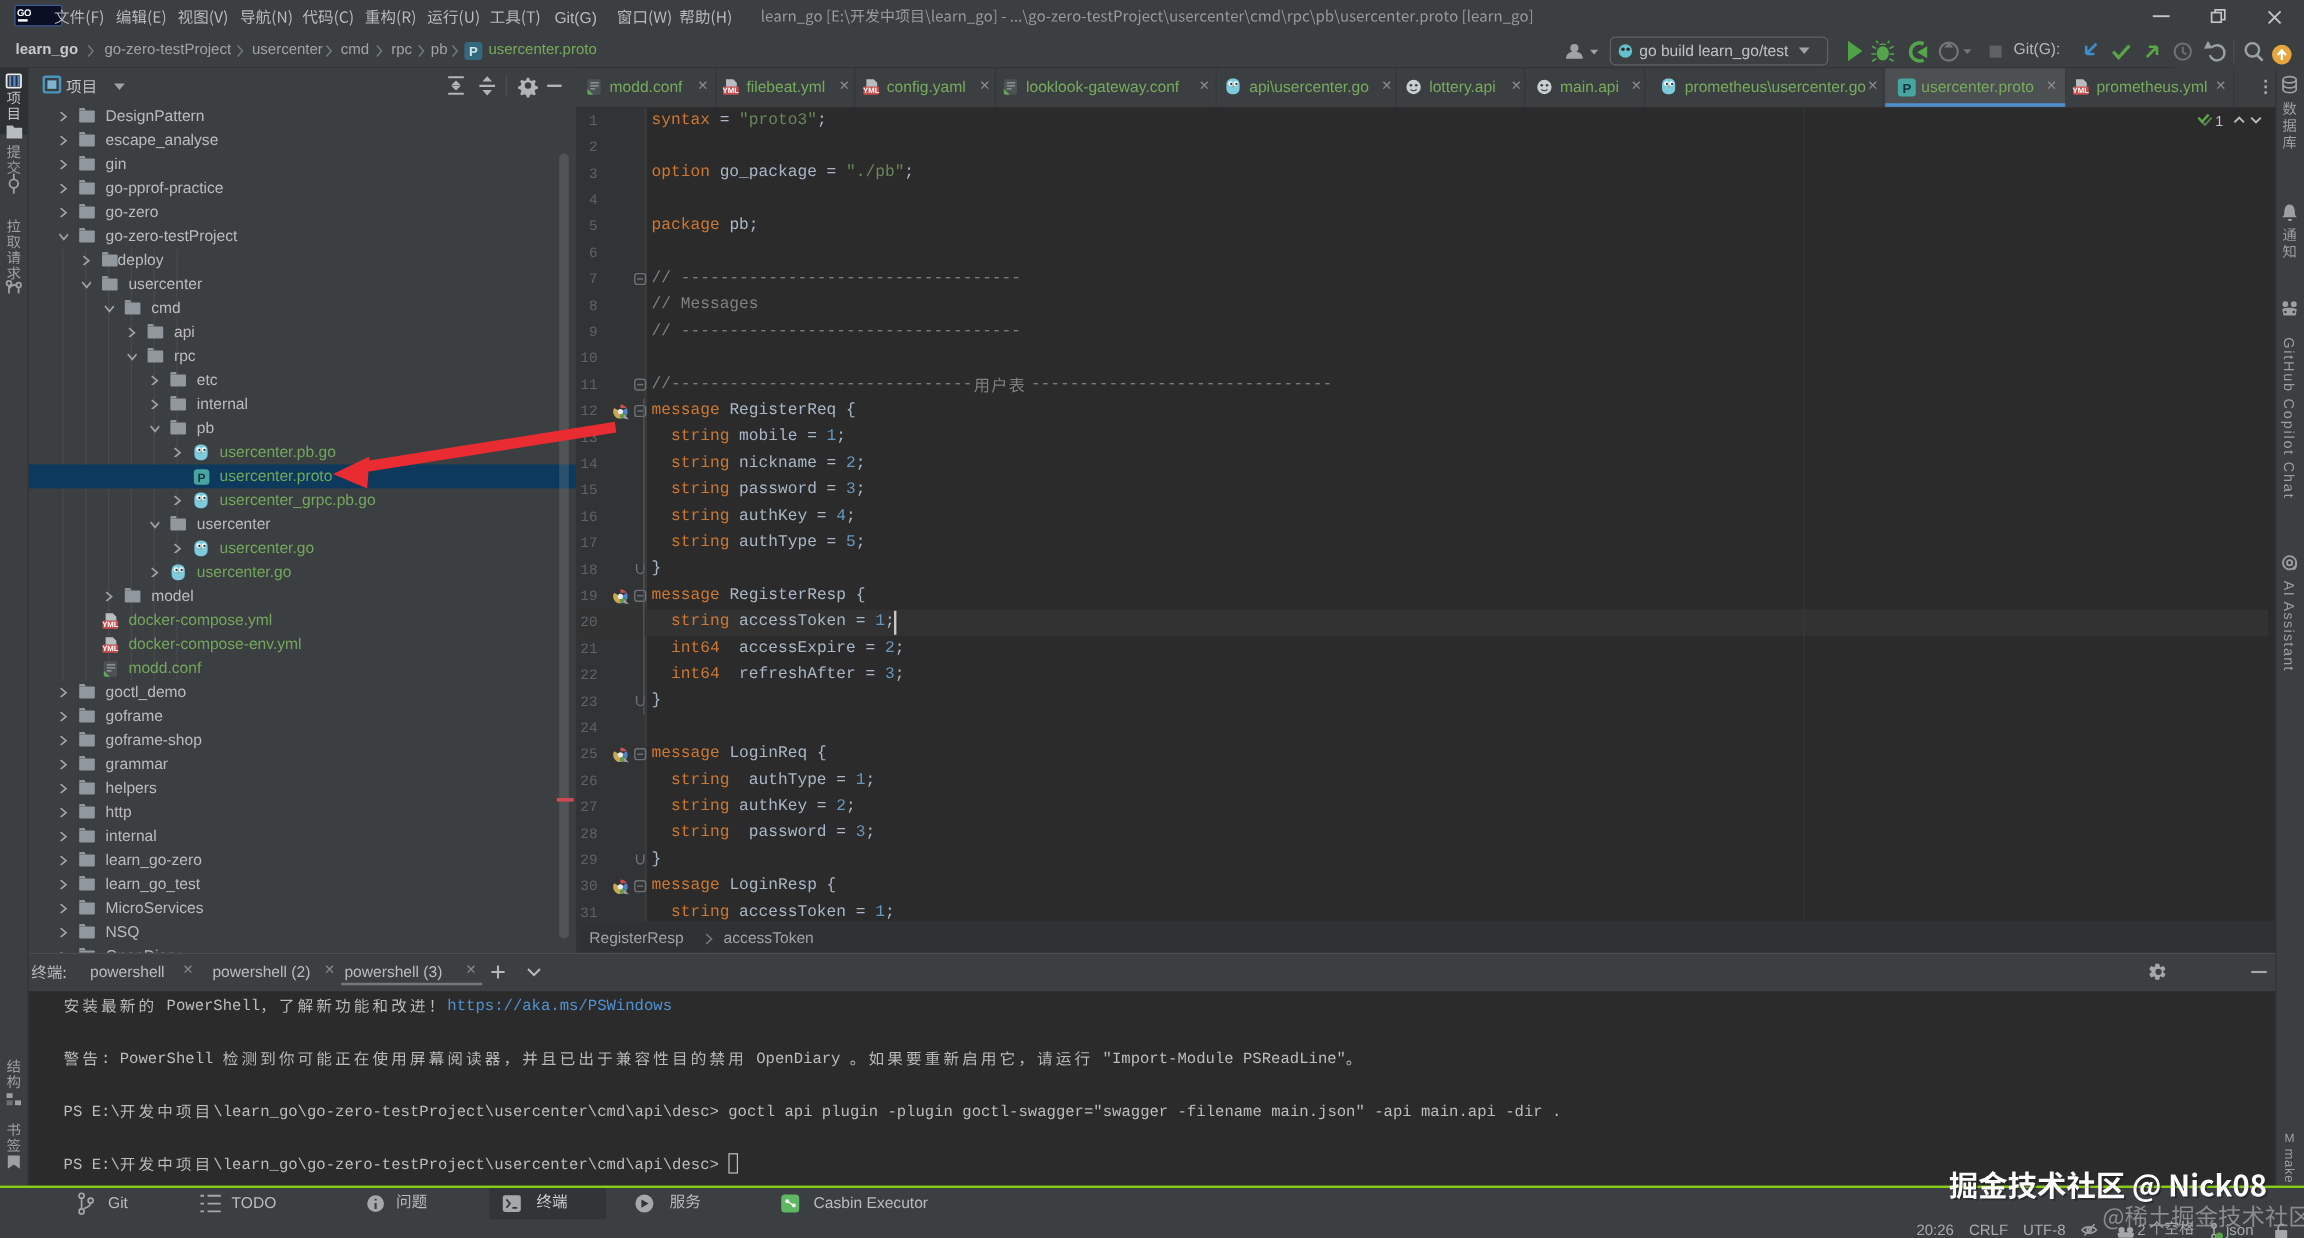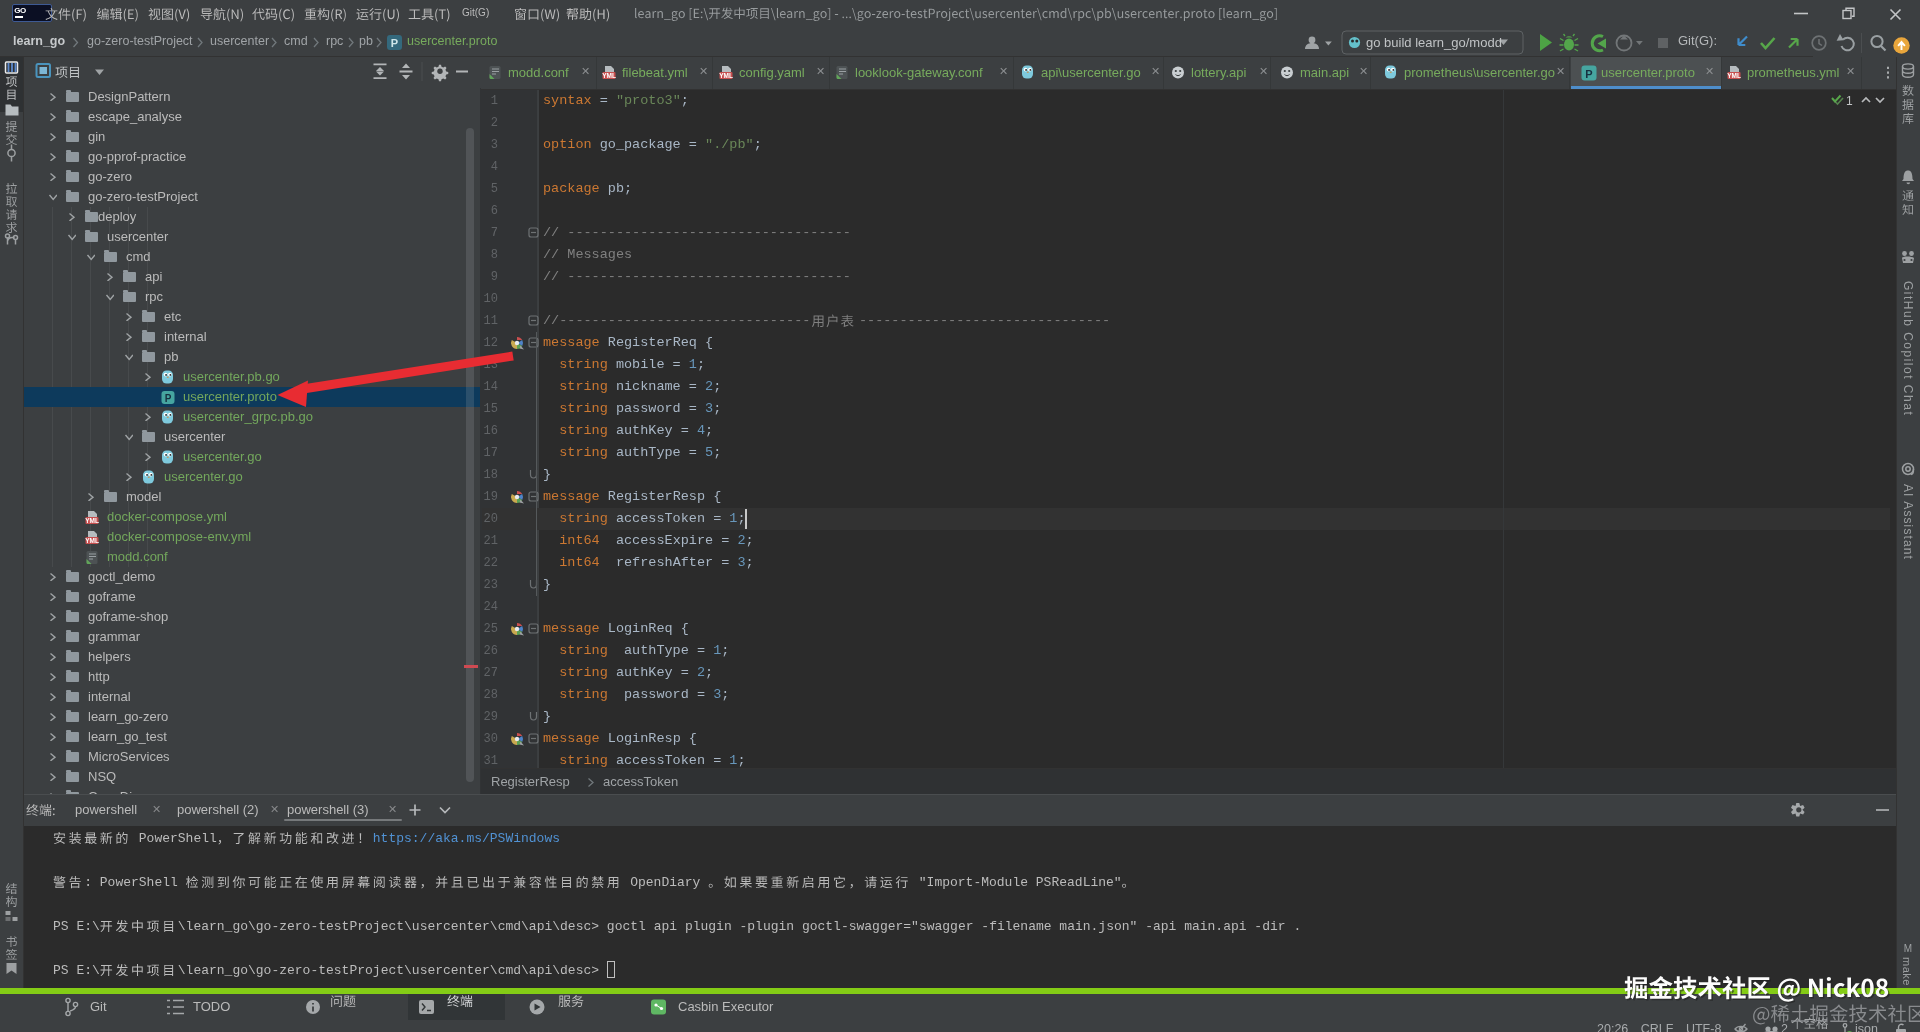--- a/index.html
+++ b/index.html
@@ -36,21 +36,21 @@
 #ebread{left:481px;top:768px;width:1415px;height:26px;background:#2f3133;border-top:1px solid #323232;color:#9fa3a6;font-size:13px}
 
 #rstripe{left:1896px;top:57px;width:24px;height:957px;background:#3c3f41;border-left:1px solid #323232}
 .vtxt{position:absolute;writing-mode:vertical-rl;font-size:11px;color:#9da0a2;letter-spacing:0.5px}
 
 #termhead{left:24px;top:794px;width:1872px;height:32px;background:#3c3f41;border-top:1px solid #4a4d4f}
 #term{left:24px;top:826px;width:1872px;height:162px;background:#2b2b2b}
 .tmtxt{position:absolute;font-family:"Liberation Mono",monospace;font-size:13px;color:#bcbcbc;white-space:pre}
 .ttab{position:absolute;top:0;height:29px;line-height:29px;color:#bbbbbb;font-size:13px}
 
-#botbar{left:0;top:988px;width:1920px;height:44px;background:#3c3f41;border-top:6px solid #84cc16}
+#botbar{left:0;top:988px;width:1920px;height:44px;background:#3c3f41;border-top:2px solid #84cc16}
 .bitem{position:absolute;top:0;height:26px;line-height:26px;color:#bbbbbb;font-size:13px}
 </style></head><body>
 
 <div class="ab" id="titlebar">
  <div class="ab" style="left:12px;top:4px;width:40px;height:18px;background:#0b0f23;border:1px solid #3e5a94;border-radius:2px">
   <div class="ab" style="left:1px;top:2px;width:12px;height:7px;color:#fff;font-size:8px;font-weight:bold;letter-spacing:-0.5px;line-height:7px;text-align:center">GO</div>
   <div class="ab" style="left:2px;top:11px;width:8px;height:2px;background:#fff"></div>
  </div>
 
  <svg class="ov" width="1" height="1">
@@ -99,21 +99,21 @@
     </g>
   <path d="M1603 36.5a7.5 7.5 0 1 0 0 13.5" stroke="#53a54b" stroke-width="3" fill="none"></path>
   <path d="M1597.5 43.5l8.5-5v10z" fill="#53a54b"></path>
   <g opacity="0.55">
       <circle cx="1624" cy="43" r="7.5" fill="none" stroke="#9fa3a5" stroke-width="1.8"></circle>
       <path d="M1624 35.5l4 4h-8z" fill="#9fa3a5"></path>
       <path d="M1636 41l3.4 4 3.4-4z" fill="#9fa3a5"></path>
     </g>
   <rect x="1658" y="38" width="10" height="10" fill="#77797b" opacity="0.6"></rect>
  </svg>
- <div class="ab" style="left:1366px;top:34.5px;font-size:13px;color:#c0c3c5" id="combotxt">go build learn_go/modd</div>
+ <div class="ab" style="left:1366px;top:34.5px;font-size:13px;color:#c0c3c5" id="combotxt">go build learn_go/test</div>
  <div class="ab" style="left:1678px;top:33px;font-size:13px;color:#b5b8ba" id="gitlbl">Git(G):</div>
  <svg class="ov" width="1" height="1">
   <path d="M1747 36.5l-8.5 8.5m0 0v-6.8m0 6.8h6.8" stroke="#3f8ccb" stroke-width="2.2" fill="none"></path>
   <path d="M1761 43l4.5 5 9-10" stroke="#57a64a" stroke-width="2.6" fill="none"></path>
   <path d="M1789 47.5l8.5-8.5m0 0v6.8m0-6.8h-6.8" stroke="#57a64a" stroke-width="2.2" fill="none"></path>
   <g opacity="0.5">
       <circle cx="1819" cy="43" r="6.8" fill="none" stroke="#9fa3a5" stroke-width="1.7"></circle>
       <path d="M1819 39v4.5l3 2" stroke="#9fa3a5" stroke-width="1.5" fill="none"></path>
     </g>
   <path d="M1843 39.5a6.3 6.3 0 1 1-1.5 6.5" fill="none" stroke="#9aa0a3" stroke-width="2"></path>
@@ -759,21 +759,21 @@
 <span class="tmtxt" style="left:131.0px;top:828px;line-height:22px"> PowerShell</span>
 <span class="tmtxt" style="left:372.8px;top:828px;line-height:22px;color:#5192d4;">https://aka.ms/PSWindows</span>
 <span class="tmtxt" style="left:84.2px;top:872px;line-height:22px">: PowerShell </span>
 <span class="tmtxt" style="left:622.4px;top:872px;line-height:22px"> OpenDiary</span>
 <span class="tmtxt" style="left:911.0px;top:872px;line-height:22px"> "Import-Module PSReadLine"</span>
 <span class="tmtxt" style="left:53.0px;top:916px;line-height:22px">PS E:\</span>
 <span class="tmtxt" style="left:177.8px;top:916px;line-height:22px">\learn_go\go-zero-testProject\usercenter\cmd\api\desc&gt; goctl api plugin -plugin goctl-swagger="swagger -filename main.json" -api main.api -dir .</span>
 <span class="tmtxt" style="left:53.0px;top:960px;line-height:22px">PS E:\</span>
 <span class="tmtxt" style="left:177.8px;top:960px;line-height:22px">\learn_go\go-zero-testProject\usercenter\cmd\api\desc&gt; </span>
 <div class="ab" style="left:606.8px;top:961px;width:8px;height:17px;border:1px solid #c0c0c0"></div>
-<div class="ab" style="left:462px;top:6.5px;font-size:10px;color:#bbbbbb">Git(G)</div>
+<div class="ab" style="left:462px;top:6.5px;font-size:13px;color:#bbbbbb">Git(G)</div>
 
 <div class="ab" id="botbar">
  <div class="ab" style="left:408px;top:0;width:97px;height:26px;background:#313537"></div>
  <svg class="ov" width="1" height="1">
   <g stroke="#a5a8aa" stroke-width="1.4" fill="none">
    <circle cx="68" cy="6.5" r="2.1"></circle>
         <circle cx="68" cy="19.5" r="2.1"></circle>
         <circle cx="75.5" cy="10.5" r="2.1"></circle>
    <path d="M68 8.6v8.8M75.5 12.6c0 3-3 3.5-5.5 4.5"></path>
   </g>

